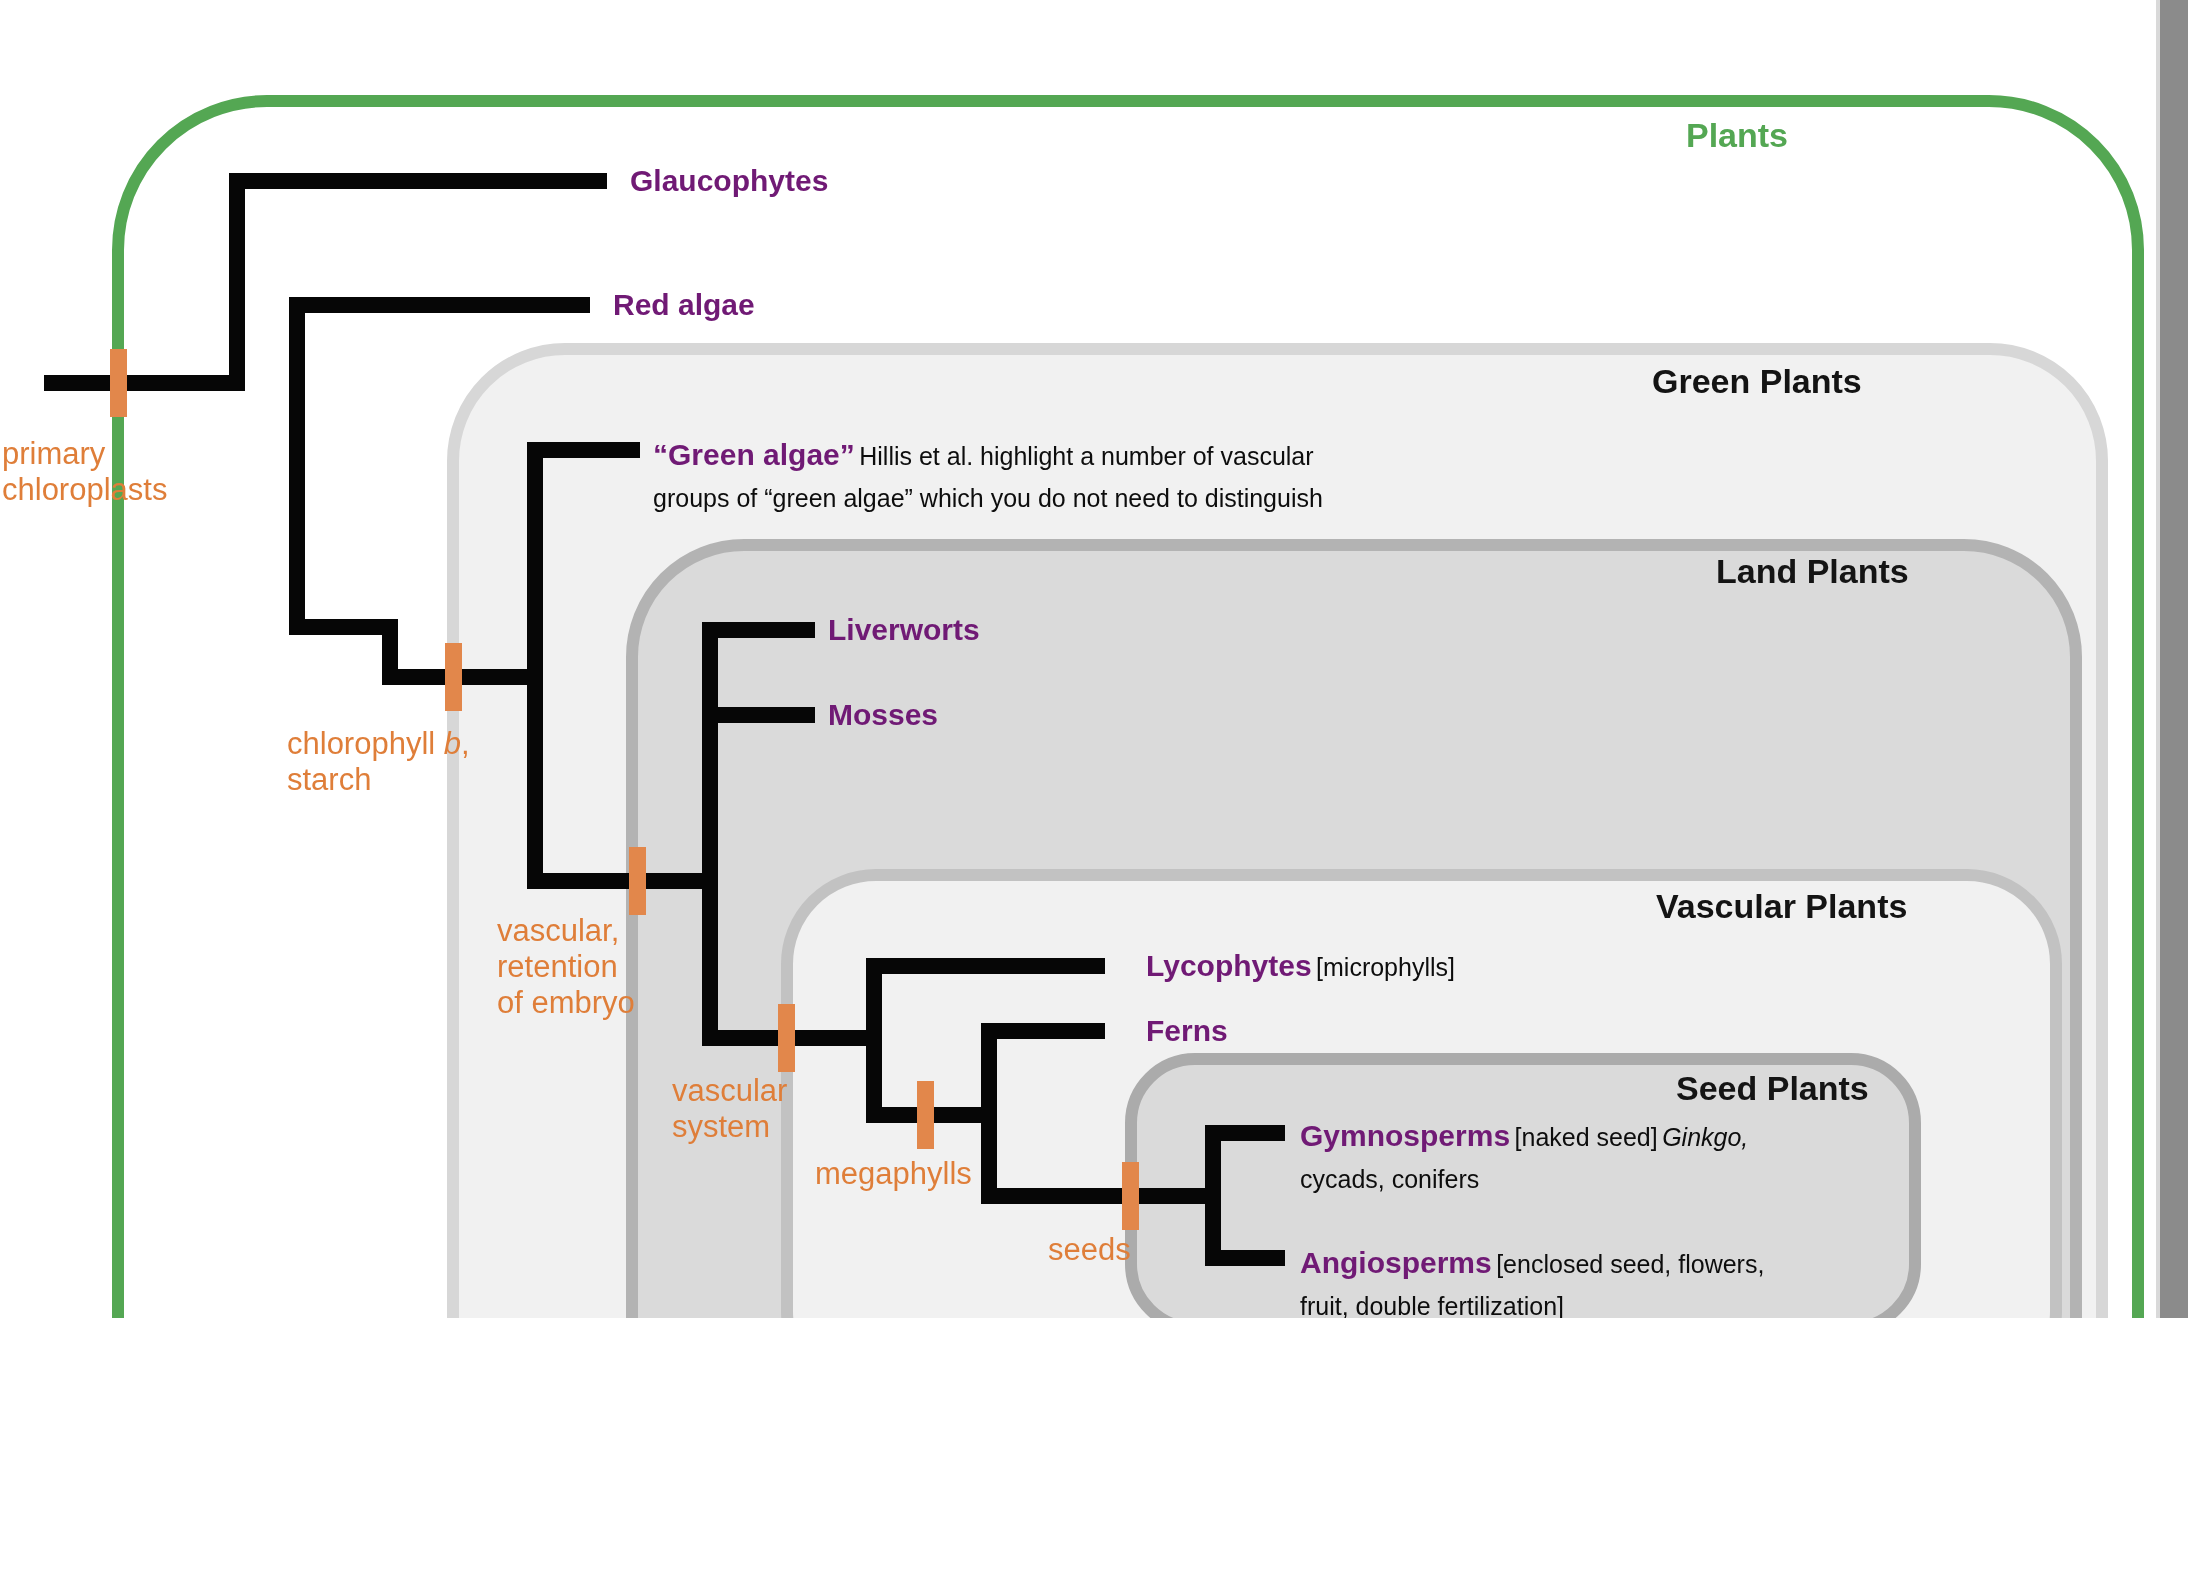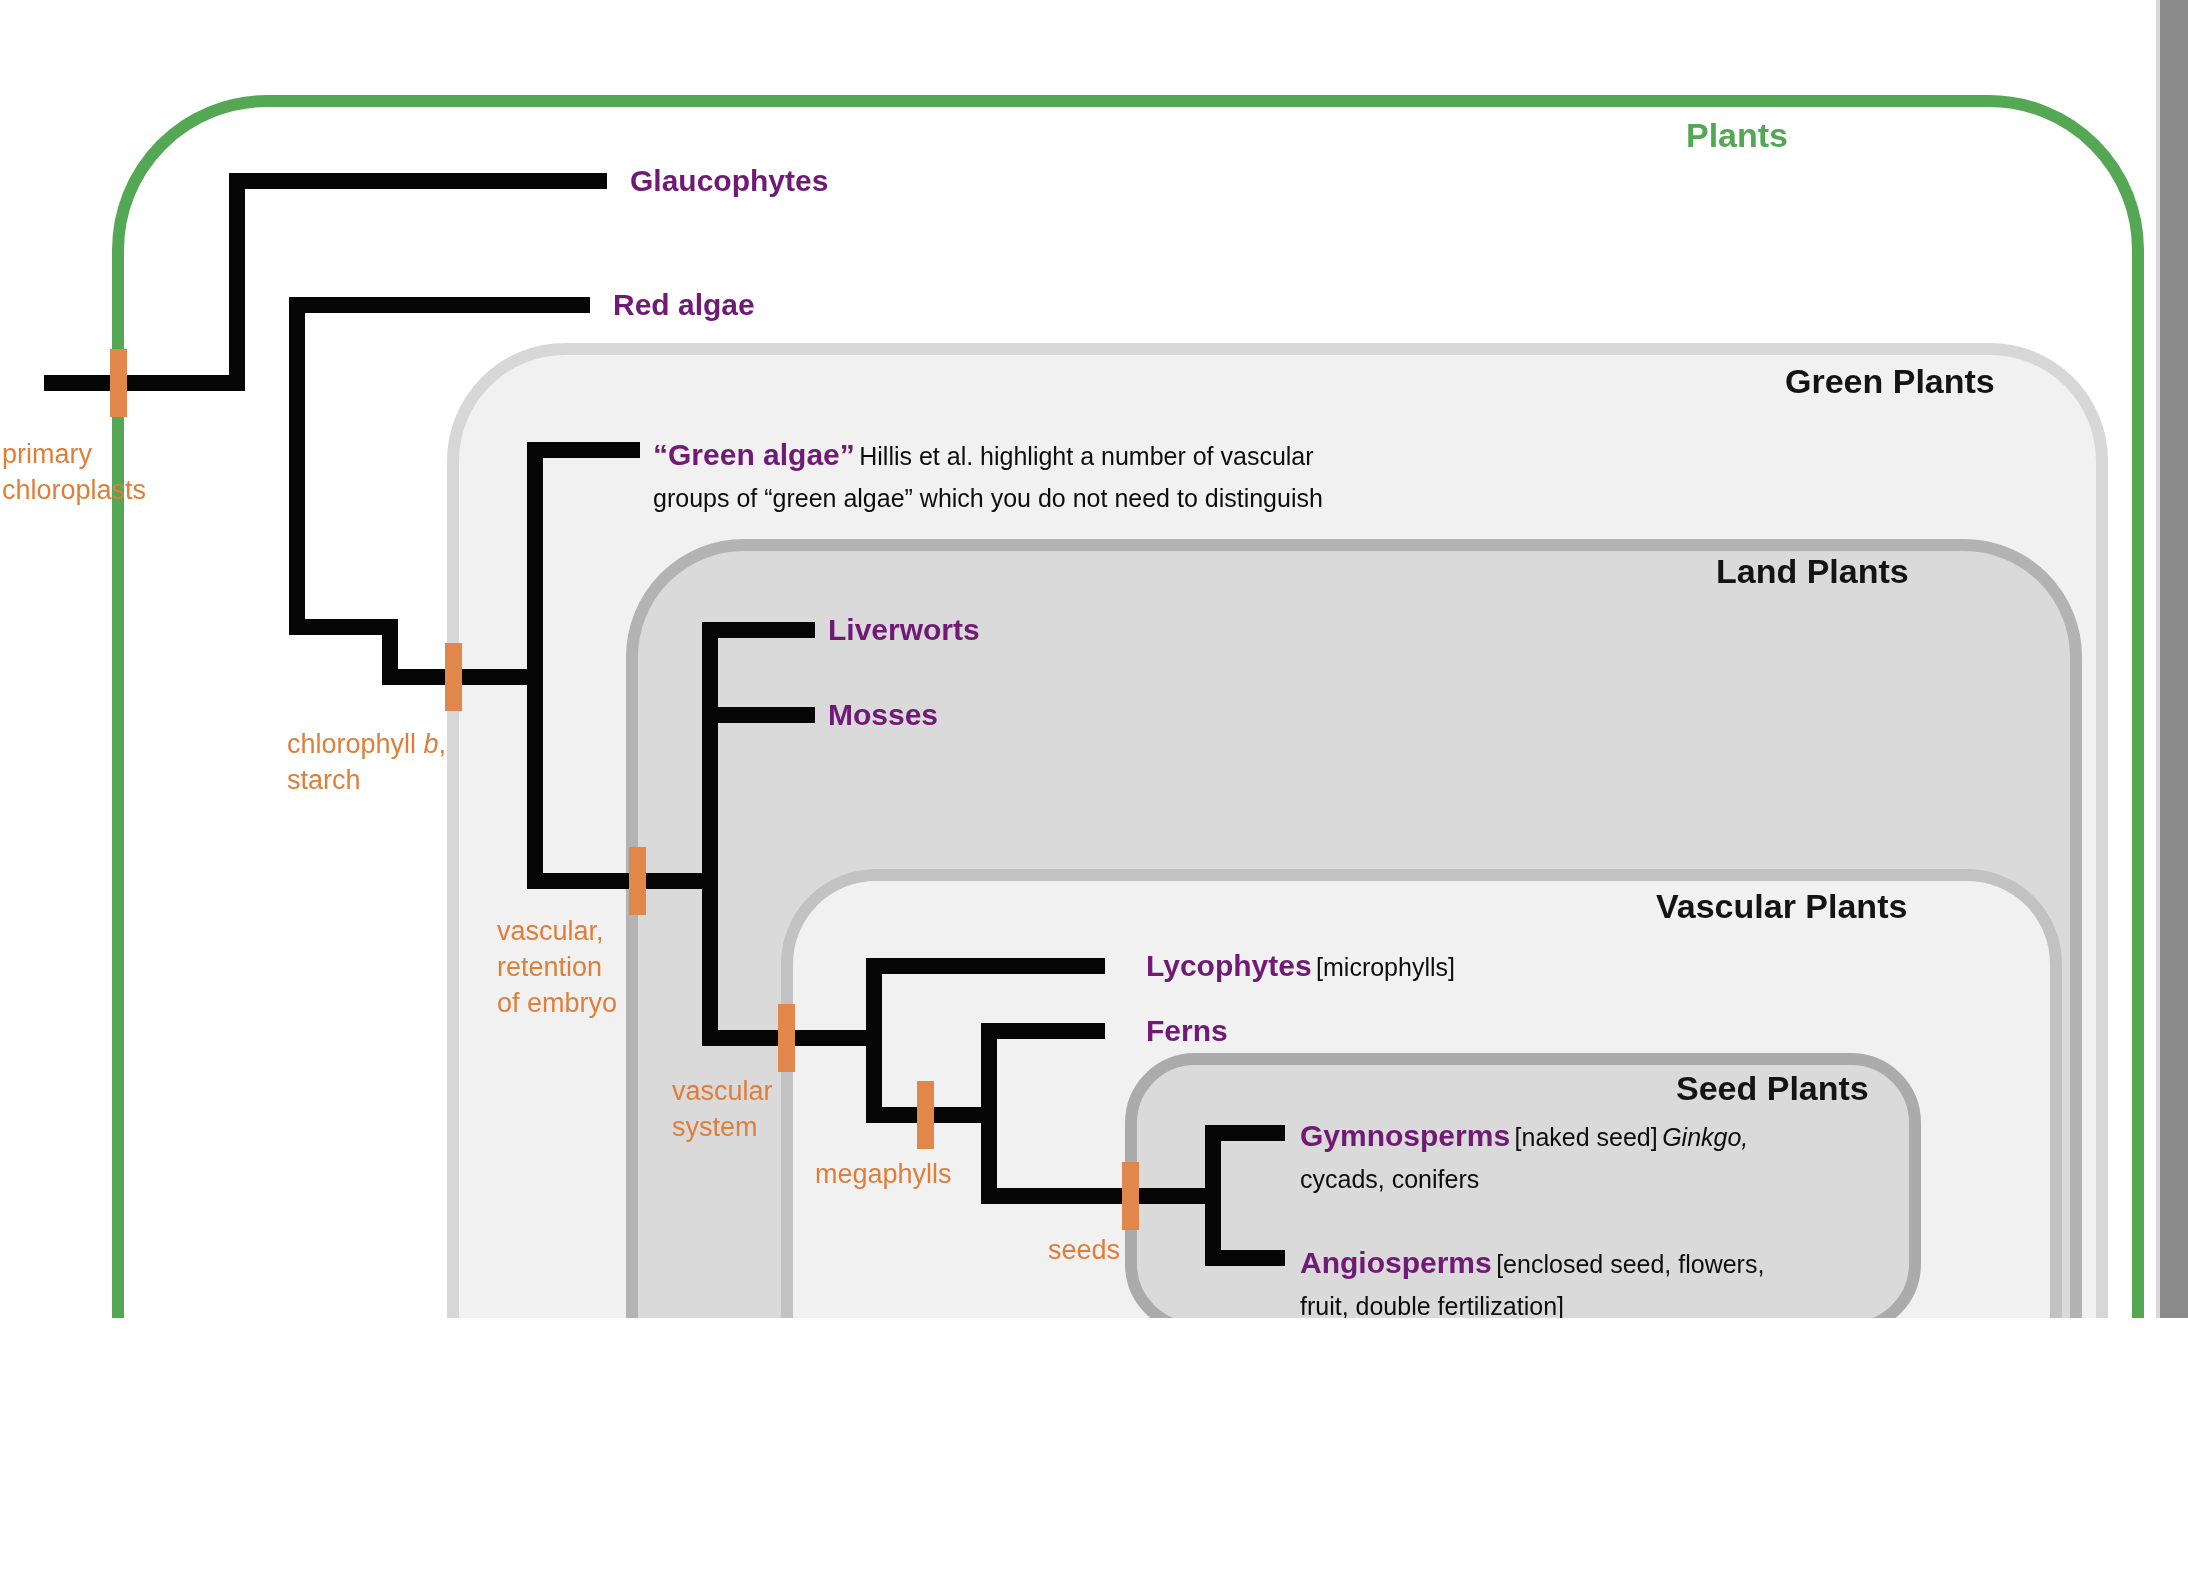--- a/index.html
+++ b/index.html
@@ -18,40 +18,40 @@
   .seg{position:absolute;}
   .tick{position:absolute;width:17px;height:68px;}
 
   .label{position:absolute;z-index:20;white-space:nowrap;}
   .box-title{font-weight:700;font-size:34px;color:#141414;}
   .box-title-green{color:#54A753;}
   .taxon{font-weight:700;font-size:30px;color:#701a75;line-height:36px;}
   .note{font-weight:400;font-size:25px;color:#0d0d0d;}
   .italic{font-style:italic;}
   .multiline{line-height:38px;}
-  .orange-label{font-size:27px;color:#DF7E39;line-height:36px;font-weight:400;}
+  .orange-label{font-size:31px;color:#DF7E39;line-height:36px;font-weight:400;}
 
   .app-edge-divider{position:absolute;left:2156px;top:0;width:4px;height:1590px;background:#D9D9D9;z-index:30;}
   .app-edge{position:absolute;left:2160px;top:0;width:28px;height:1590px;background:#8B8B8B;z-index:30;}
   .bottom-dashes{position:absolute;left:0;top:1577px;width:2160px;height:7px;z-index:30;
     background:repeating-linear-gradient(90deg,#A3A3A3 0 5px,transparent 5px 9px);}
 </style>
 </head>
 <body>
 
 <div class="canvas">
 
   <div class="box box-plants"></div>
   <div class="box box-green-plants"></div>
   <div class="box box-land-plants"></div>
   <div class="box box-vascular-plants"></div>
   <div class="box box-seed-plants"></div>
 
   <div class="label box-title box-title-green" style="left:1686px;top:116px;">Plants</div>
-  <div class="label box-title" style="left:1785px;top:362px;text-align:center;">Green Plants</div>
+  <div class="label box-title" style="left:1652px;top:362px;text-align:center;">Green Plants</div>
   <div class="label box-title" style="left:1716px;top:552px;">Land Plants</div>
   <div class="label box-title" style="left:1656px;top:887px;">Vascular Plants</div>
   <div class="label box-title" style="left:1676px;top:1069px;">Seed Plants</div>
 
   <div class="tree-layer">
       <div class="seg" style="left: 44px; top: 375px; width: 201px; height: 16px; background: rgb(6, 6, 6);"></div>
       <div class="seg" style="left: 229px; top: 173px; width: 16px; height: 218px; background: rgb(6, 6, 6);"></div>
       <div class="seg" style="left: 229px; top: 173px; width: 378px; height: 16px; background: rgb(6, 6, 6);"></div>
       <div class="seg" style="left: 289px; top: 297px; width: 301px; height: 16px; background: rgb(6, 6, 6);"></div>
       <div class="seg" style="left: 289px; top: 297px; width: 16px; height: 338px; background: rgb(6, 6, 6);"></div>

